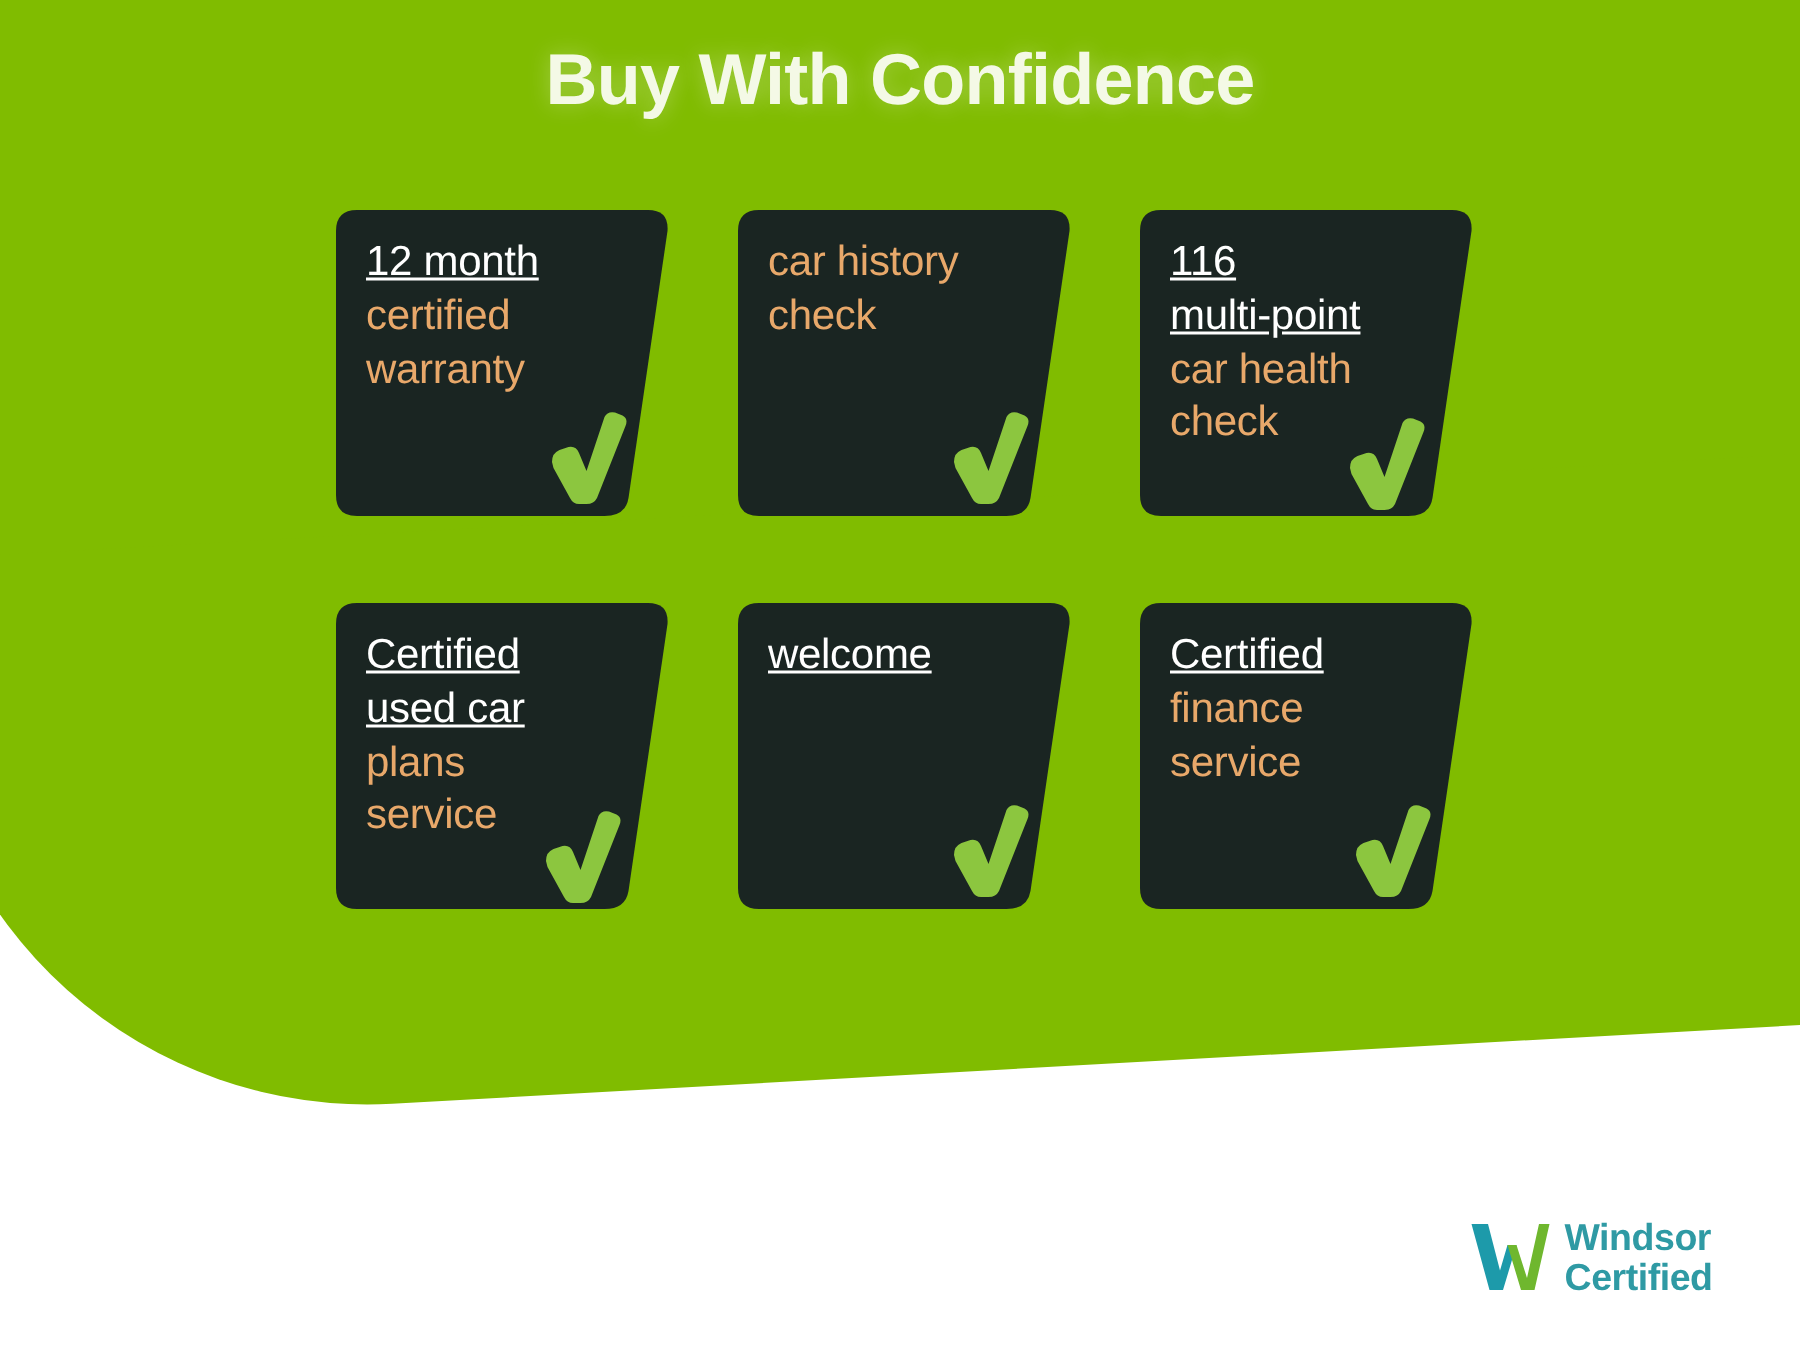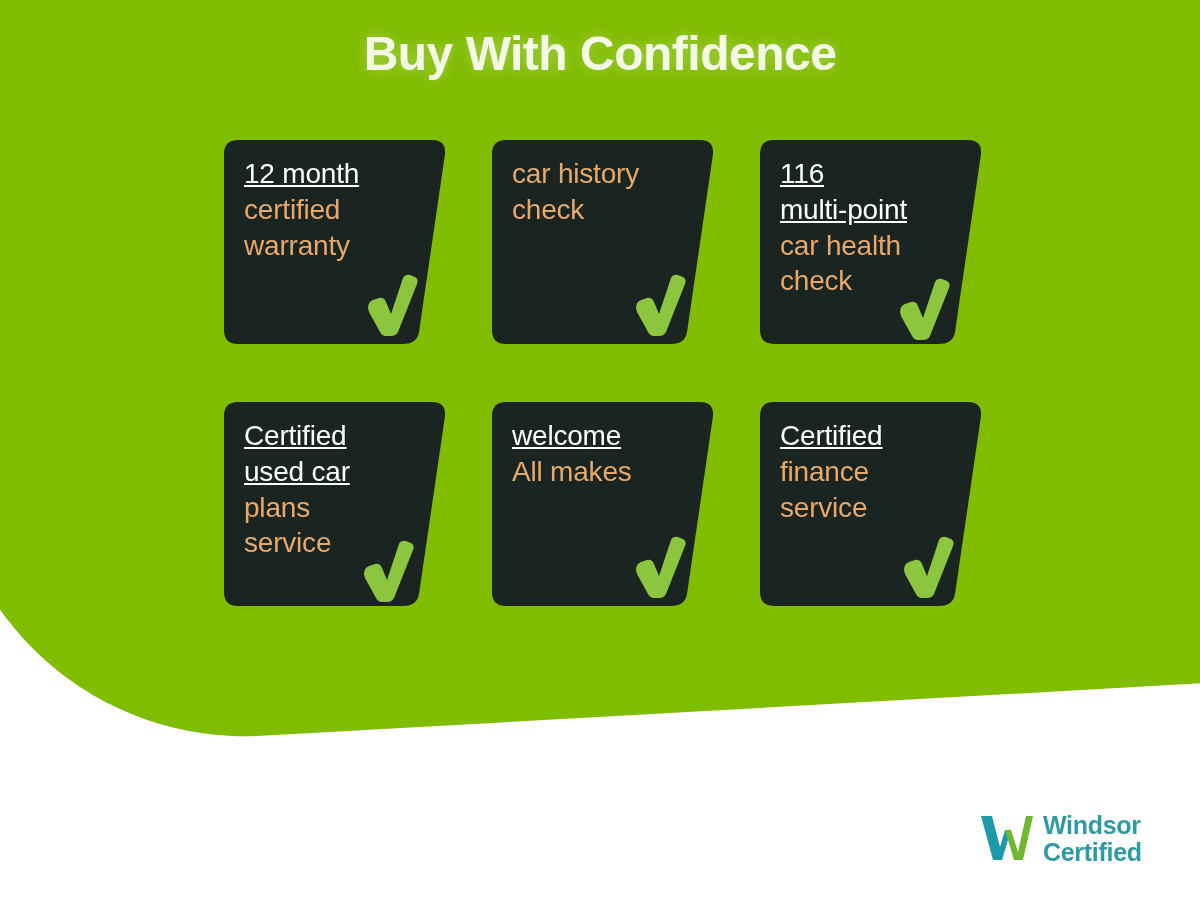--- a/index.html
+++ b/index.html
@@ -180,21 +180,20 @@
           <svg class="card-check" viewBox="0 0 52 62" style="right: 34px; bottom: 6px;">
             <path d="M2 34 Q2 28 7 26 L13 24 Q18 23 20 28 L25 40 L37 4 Q39 0 44 1 L49 3 Q53 5 51 10 L32 58 Q30 62 25 62 L20 62 Q16 62 14 58 L3 38 Z" fill="#8cc63f"></path>
           </svg>
         </div>
         <div class="card">
           <svg class="card-shape" viewBox="0 0 226 208" preserveAspectRatio="none">
             <path d="M16 2 L210 2 Q224 2 223 16 L197 194 Q195 206 181 206 L16 206 Q2 206 2 192 L2 16 Q2 2 16 2 Z" fill="#1a2522"></path>
           </svg>
           <div class="card-body">
             <span class="card-line-white">welcome</span>
-            <span class="card-line-tan">All makes</span>
           </div>
           <svg class="card-check" viewBox="0 0 52 62" style="right: 30px; bottom: 10px;">
             <path d="M2 34 Q2 28 7 26 L13 24 Q18 23 20 28 L25 40 L37 4 Q39 0 44 1 L49 3 Q53 5 51 10 L32 58 Q30 62 25 62 L20 62 Q16 62 14 58 L3 38 Z" fill="#8cc63f"></path>
           </svg>
         </div>
         <div class="card">
           <svg class="card-shape" viewBox="0 0 226 208" preserveAspectRatio="none">
             <path d="M16 2 L210 2 Q224 2 223 16 L197 194 Q195 206 181 206 L16 206 Q2 206 2 192 L2 16 Q2 2 16 2 Z" fill="#1a2522"></path>
           </svg>
           <div class="card-body">

